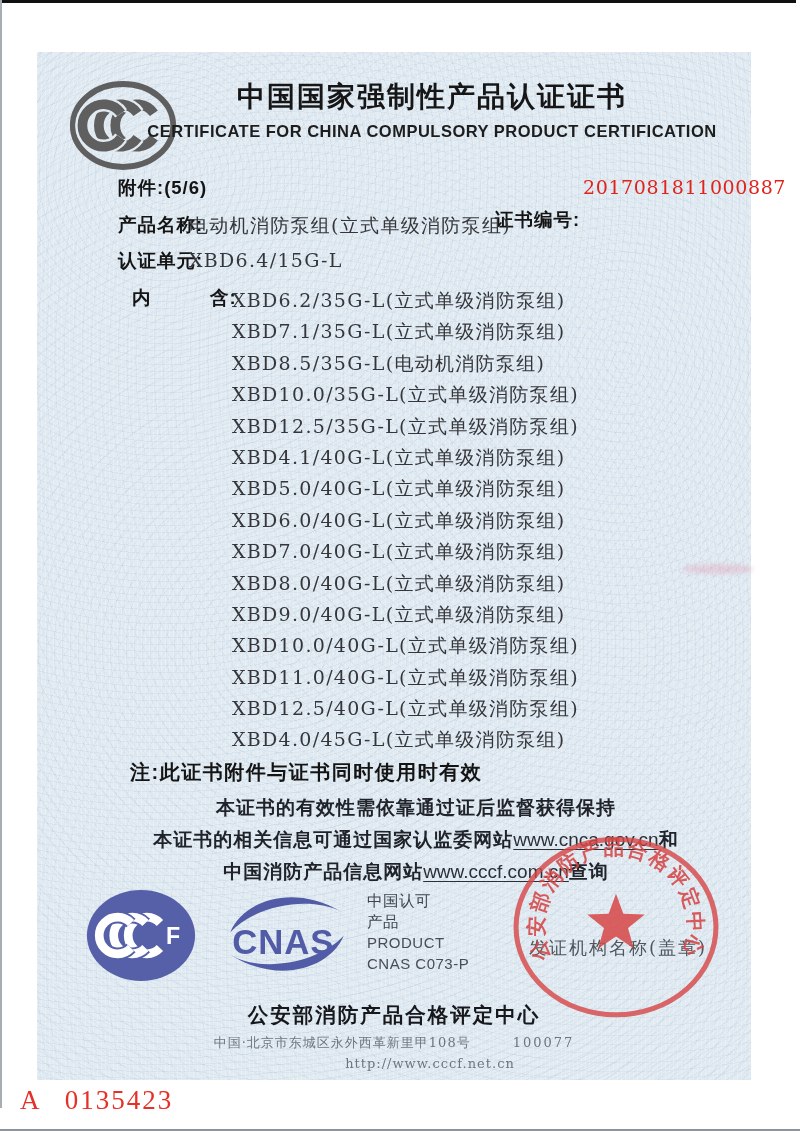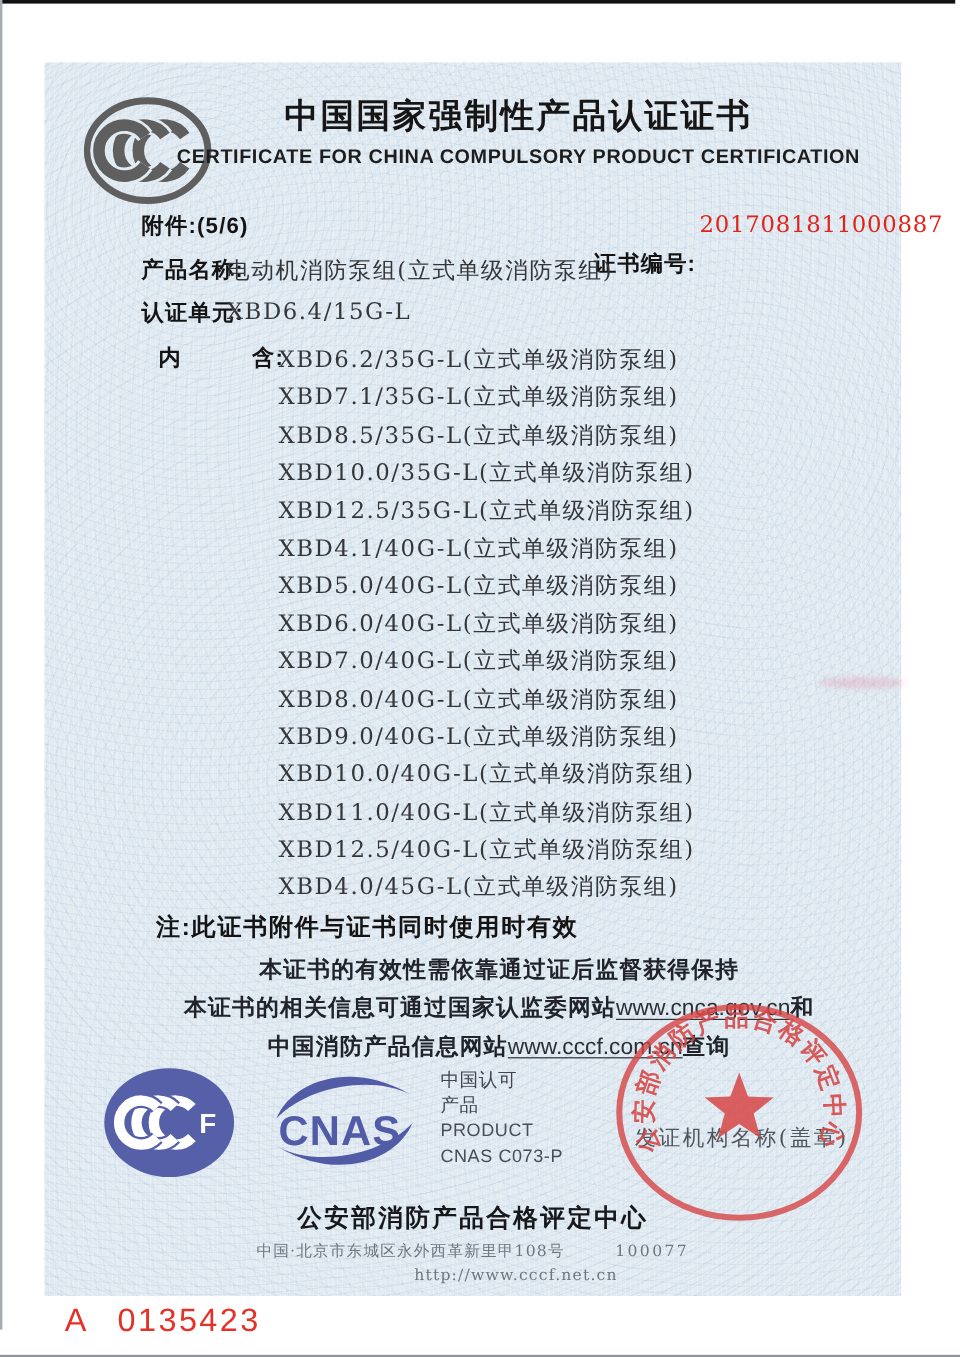--- a/index.html
+++ b/index.html
@@ -69,22 +69,22 @@
        letter-spacing:2px;color:#17181c;}
   .addr{left:0;top:982px;width:714px;text-align:center;
         font-family:"DejaVu Serif","Liberation Serif",serif;font-size:13px;color:#6e757d;letter-spacing:1px;}
   .addr .zip{margin-left:42px;letter-spacing:2px;}
   .site{left:0;top:1004px;width:714px;text-align:center;
         font-family:"DejaVu Serif","Liberation Serif",serif;font-size:13px;color:#6e757d;letter-spacing:1px;padding-left:36px;}
 
   .smudge{left:645px;top:512px;width:72px;height:10px;background:rgba(226,133,162,.28);
           border-radius:50%;filter:blur(2px);}
 
-  .serial{position:absolute;left:54px;top:1085px;font-size:27px;color:#e53127;
-          font-family:Liberation Sans, sans-serif;letter-spacing:2px;word-spacing:16px;}
+  .serial{position:absolute;left:20px;top:1085px;font-size:27px;color:#e53127;
+          font-family:Liberation Serif, serif;letter-spacing:2px;word-spacing:16px;}
 </style>
 </head>
 <body>
 
 <div class="page">
   <div class="scan-top"></div>
   <div class="scan-left"></div>
 
   <div class="paper">
 
@@ -113,21 +113,21 @@
 
     <div class="abs row-unit-lbl lbl">认证单元:</div>
     <div class="abs row-unit-val val">XBD6.4/15G-L</div>
 
     <div class="abs nei lbl">内</div>
     <div class="abs han lbl">含:</div>
 
     <div class="abs includes val">
       <div class="inc-line">XBD6.2/35G-L(立式单级消防泵组)</div>
       <div class="inc-line">XBD7.1/35G-L(立式单级消防泵组)</div>
-      <div class="inc-line">XBD8.5/35G-L(立式单级消防泵组)</div>
+      <div class="inc-line">XBD8.5/35G-L(电动机消防泵组)</div>
       <div class="inc-line">XBD10.0/35G-L(立式单级消防泵组)</div>
       <div class="inc-line">XBD12.5/35G-L(立式单级消防泵组)</div>
       <div class="inc-line">XBD4.1/40G-L(立式单级消防泵组)</div>
       <div class="inc-line">XBD5.0/40G-L(立式单级消防泵组)</div>
       <div class="inc-line">XBD6.0/40G-L(立式单级消防泵组)</div>
       <div class="inc-line">XBD7.0/40G-L(立式单级消防泵组)</div>
       <div class="inc-line">XBD8.0/40G-L(立式单级消防泵组)</div>
       <div class="inc-line">XBD9.0/40G-L(立式单级消防泵组)</div>
       <div class="inc-line">XBD10.0/40G-L(立式单级消防泵组)</div>
       <div class="inc-line">XBD11.0/40G-L(立式单级消防泵组)</div>

